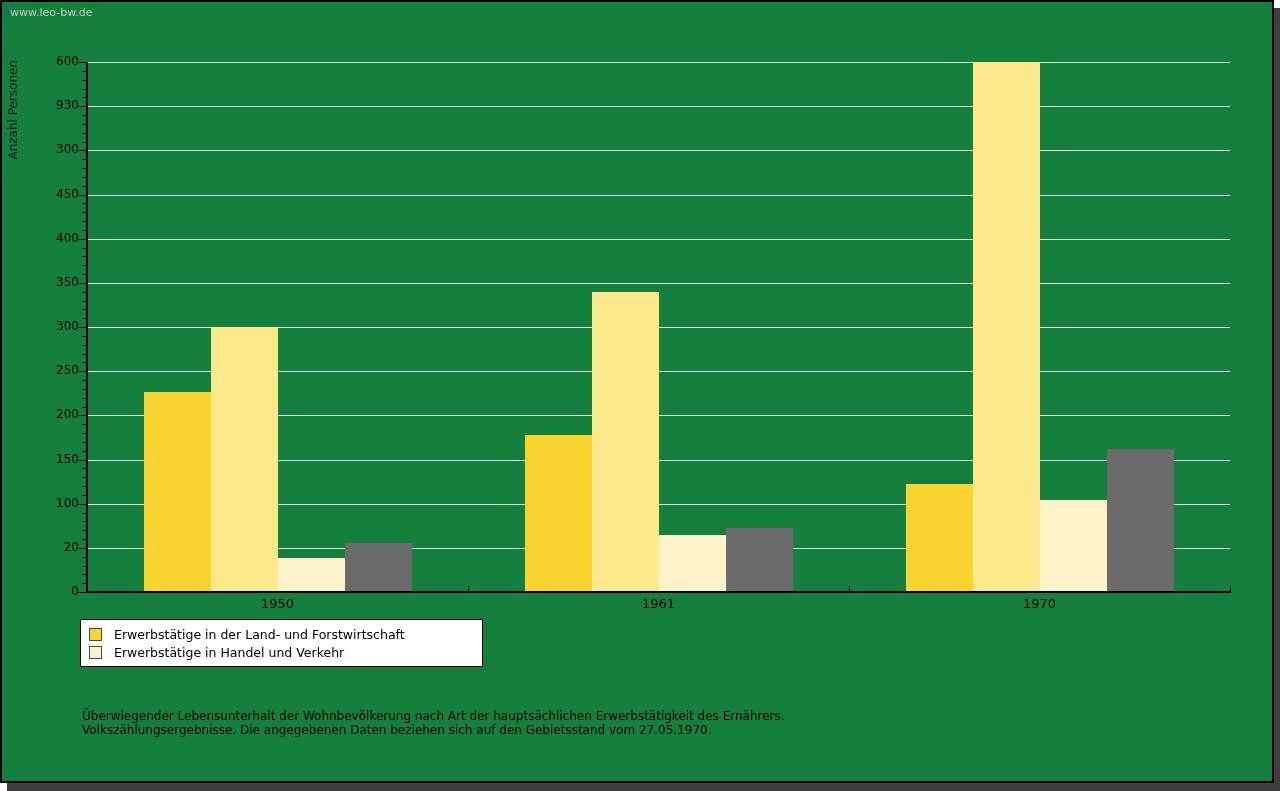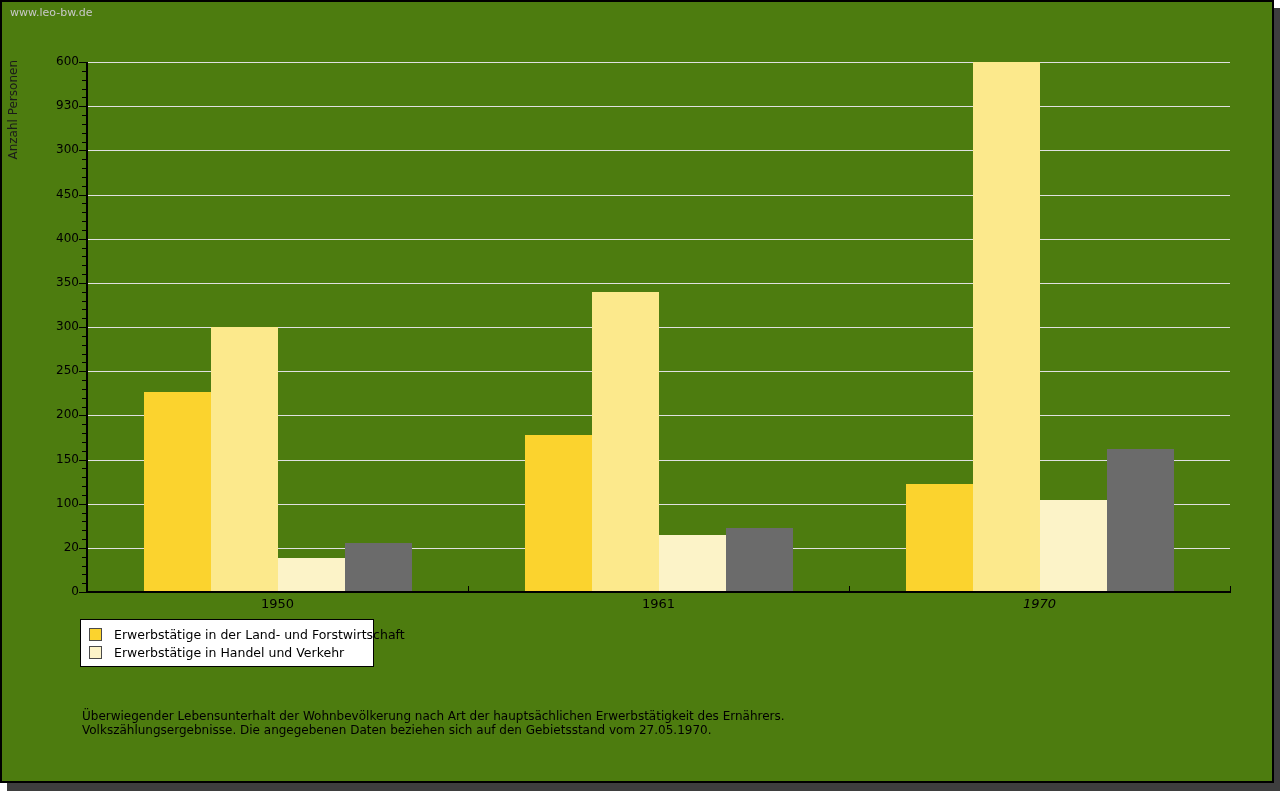--- a/index.html
+++ b/index.html
@@ -3,21 +3,21 @@
 <meta charset="utf-8">
 <style>
   html,body{margin:0;padding:0;}
   body{
     width:1280px;height:791px;overflow:hidden;background:#ffffff;
     font-family:"DejaVu Sans","Liberation Sans",sans-serif;
     position:relative;
   }
   .frame{
     position:absolute;left:0;top:0;width:1270px;height:779px;
-    background:#4d7c0f;border:2px solid #000000;
+    background:#15803d;border:2px solid #000000;
     box-shadow:7px 8px 0 0 #3E3E3E;
   }
   .watermark{
     position:absolute;left:8px;top:4px;font-size:11px;color:#C9C9C9;
   }
   .title{
     position:absolute;left:0;right:0;top:4px;text-align:center;
     font-size:17px;color:#000000;letter-spacing:0.2px;
   }
   .ylabel{
@@ -31,21 +31,21 @@
   .ytick{position:absolute;height:1px;background:#000000;}
   .xtick{position:absolute;width:1px;background:#000000;}
   .ytick-label{
     position:absolute;font-size:12px;color:#000000;text-align:right;width:50px;
   }
   .xcat-label{
     position:absolute;font-size:13px;color:#000000;text-align:center;
   }
   .bar{position:absolute;}
   .legend{
-    position:absolute;left:78px;top:617px;width:294px;
+    position:absolute;left:78px;top:617px;width:403px;
     border:1px solid #000000;background:#ffffff;
     padding:5px 8px 5px 8px;box-sizing:border-box;
   }
   .legend-row{display:flex;align-items:center;height:18px;}
   .legend-swatch{
     width:13px;height:13px;border:1px solid #4A4A4A;
     margin-right:12px;flex:0 0 auto;box-sizing:border-box;
   }
   .legend-label{font-size:12.5px;color:#000000;white-space:nowrap;}
   .foot{
@@ -155,21 +155,21 @@
       <div class="xcat-label" style="left: 85px; top: 594px; width: 381px;">1950</div>
       <div class="bar" style="left: 523px; top: 433px; width: 67px; height: 157px; background: rgb(251, 211, 46);"></div>
       <div class="bar" style="left: 590px; top: 290px; width: 67px; height: 300px; background: rgb(252, 233, 140);"></div>
       <div class="bar" style="left: 657px; top: 533px; width: 67px; height: 57px; background: rgb(252, 243, 200);"></div>
       <div class="bar" style="left: 724px; top: 526px; width: 67px; height: 64px; background: rgb(107, 107, 107);"></div>
       <div class="xcat-label" style="left: 466px; top: 594px; width: 381px;">1961</div>
       <div class="bar" style="left: 904px; top: 482px; width: 67px; height: 108px; background: rgb(251, 211, 46);"></div>
       <div class="bar" style="left: 971px; top: 60px; width: 67px; height: 530px; background: rgb(252, 233, 140);"></div>
       <div class="bar" style="left: 1038px; top: 498px; width: 67px; height: 92px; background: rgb(252, 243, 200);"></div>
       <div class="bar" style="left: 1105px; top: 447px; width: 67px; height: 143px; background: rgb(107, 107, 107);"></div>
-      <div class="xcat-label" style="left: 847px; top: 594px; width: 381px; font-style: italic;">1970</div>
+      <div class="xcat-label" style="left: 847px; top: 594px; width: 381px;">1970</div>
       <div class="xaxis" style="left: 84px; top: 589px; width: 1145px; height: 2px;"></div>
       <div class="xtick" style="left: 85px; top: 584px; height: 5px;"></div>
       <div class="xtick" style="left: 466px; top: 584px; height: 5px;"></div>
       <div class="xtick" style="left: 847px; top: 584px; height: 5px;"></div>
       <div class="xtick" style="left: 1228px; top: 584px; height: 5px;"></div>
     </div>
   <div class="legend" id="legend">
       <div class="legend-row">
         <span class="legend-swatch" style="background: rgb(251, 211, 46);"></span>
         <span class="legend-label">Erwerbstätige in der Land- und Forstwirtschaft</span>

